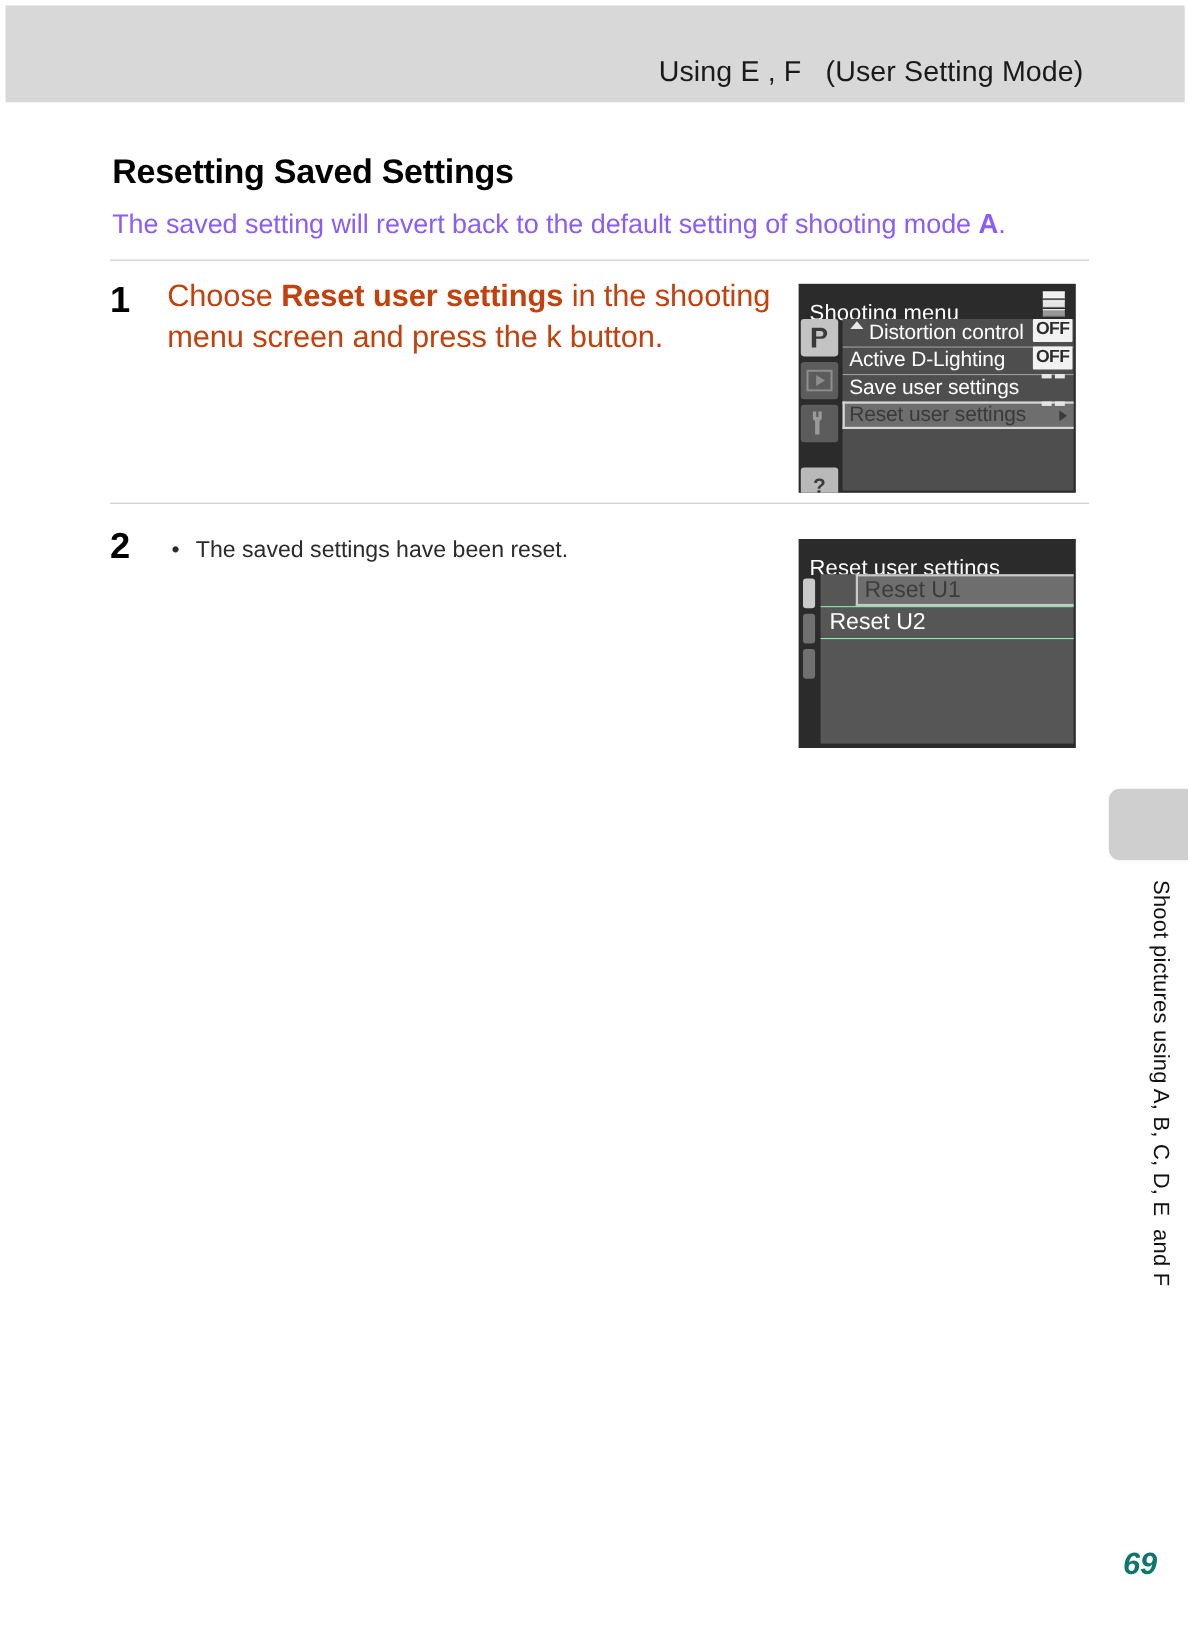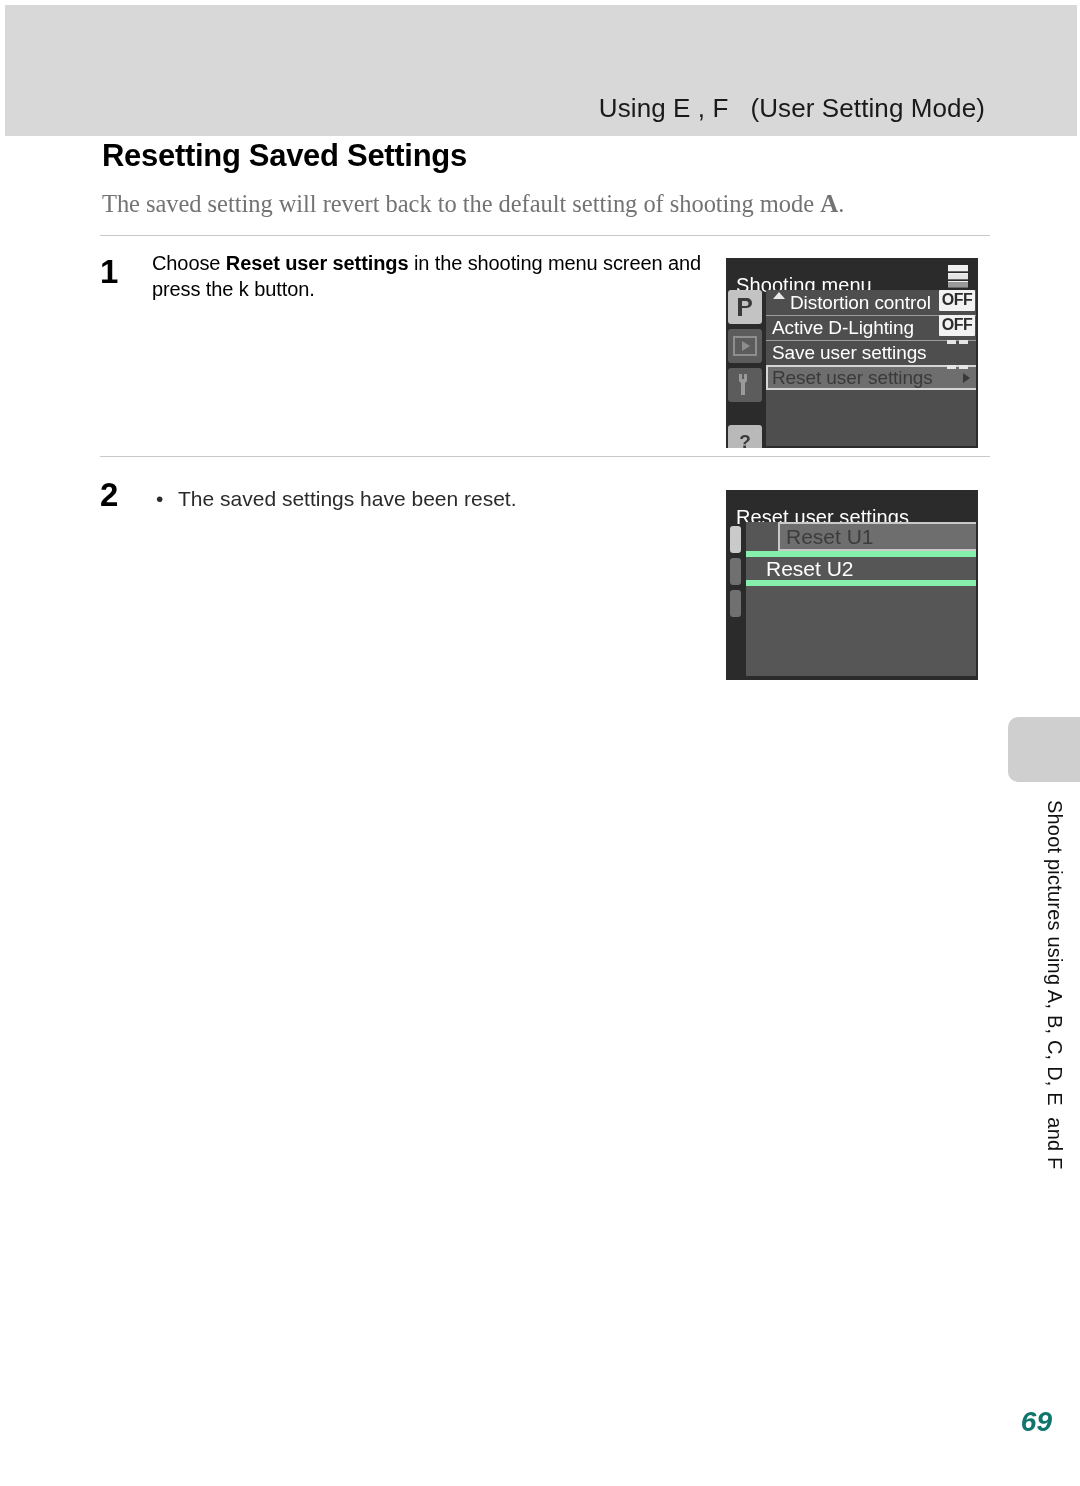--- a/index.html
+++ b/index.html
@@ -15,21 +15,21 @@
     color: #141414;
     overflow: hidden;
   }
 
   
   .header-band {
     position: absolute;
     left: 5px;
     top: 5px;
     width: 1072px;
-    height: 131px;
+    height: 88px;
     background: #d8d8d8;
   }
   .header-title {
     position: absolute;
     right: 92px;
     bottom: 12px;
     font-size: 26px;
     font-weight: 400;
     letter-spacing: 0.1px;
     color: #1a1a1a;
@@ -49,23 +49,22 @@
     font-weight: bold;
     letter-spacing: -0.3px;
     margin: 6px 0 0 2px;
     color: #000;
   }
 
   .intro-text {
     font-size: 24.5px;
     font-weight: 400;
     margin: 16px 0 0 2px;
-    color: #737373;
+    color: #8b5cf6;
     letter-spacing: -0.05px;
-    font-family: Liberation Serif, serif;
   }
   .intro-text .sym {
     font-weight: bold;
     font-size: 25px;
   }
 
   .rule {
     height: 1px;
     background: #c9c9c9;
     width: 890px;
@@ -88,23 +87,23 @@
     flex: 0 0 52px;
     line-height: 1.22;
     color: #000;
     padding-top: 2px;
   }
   .step-body {
     flex: 1 1 auto;
     padding-right: 0;
   }
   .step-text {
-    font-size: 20px;
+    font-size: 28px;
     line-height: 1.32;
-    color: #000000;
+    color: #c2410c;
     max-width: 560px;
     letter-spacing: -0.1px;
   }
   .step-text b { font-weight: bold; }
   .step-sub {
     font-size: 21px;
     color: #2b2b2b;
     margin-top: 12px;
     margin-left: 4px;
     display: flex;
@@ -294,22 +293,22 @@
     height: 27px;
     margin-bottom: 5px;
     background: #707070;
     border-radius: 3px;
   }
   .lcd2-rail i:first-child { background: #cacaca; }
   .row2 {
     height: 29px;
     display: flex;
     align-items: center;
-    padding-left: 20px;
-    border-top: 6px solid #86efac;
+    padding-left: 8px;
+    border-top: 1px solid #86efac;
     box-sizing: border-box;
   }
   .row2 .label { font-size: 21px; color: #ffffff; }
   .row2.selected {
     background: #6e6e6e;
     border: 2px solid #c9c9c9;
     border-right: none;
     padding-left: 6px;
     margin-left: 32px;
   }

